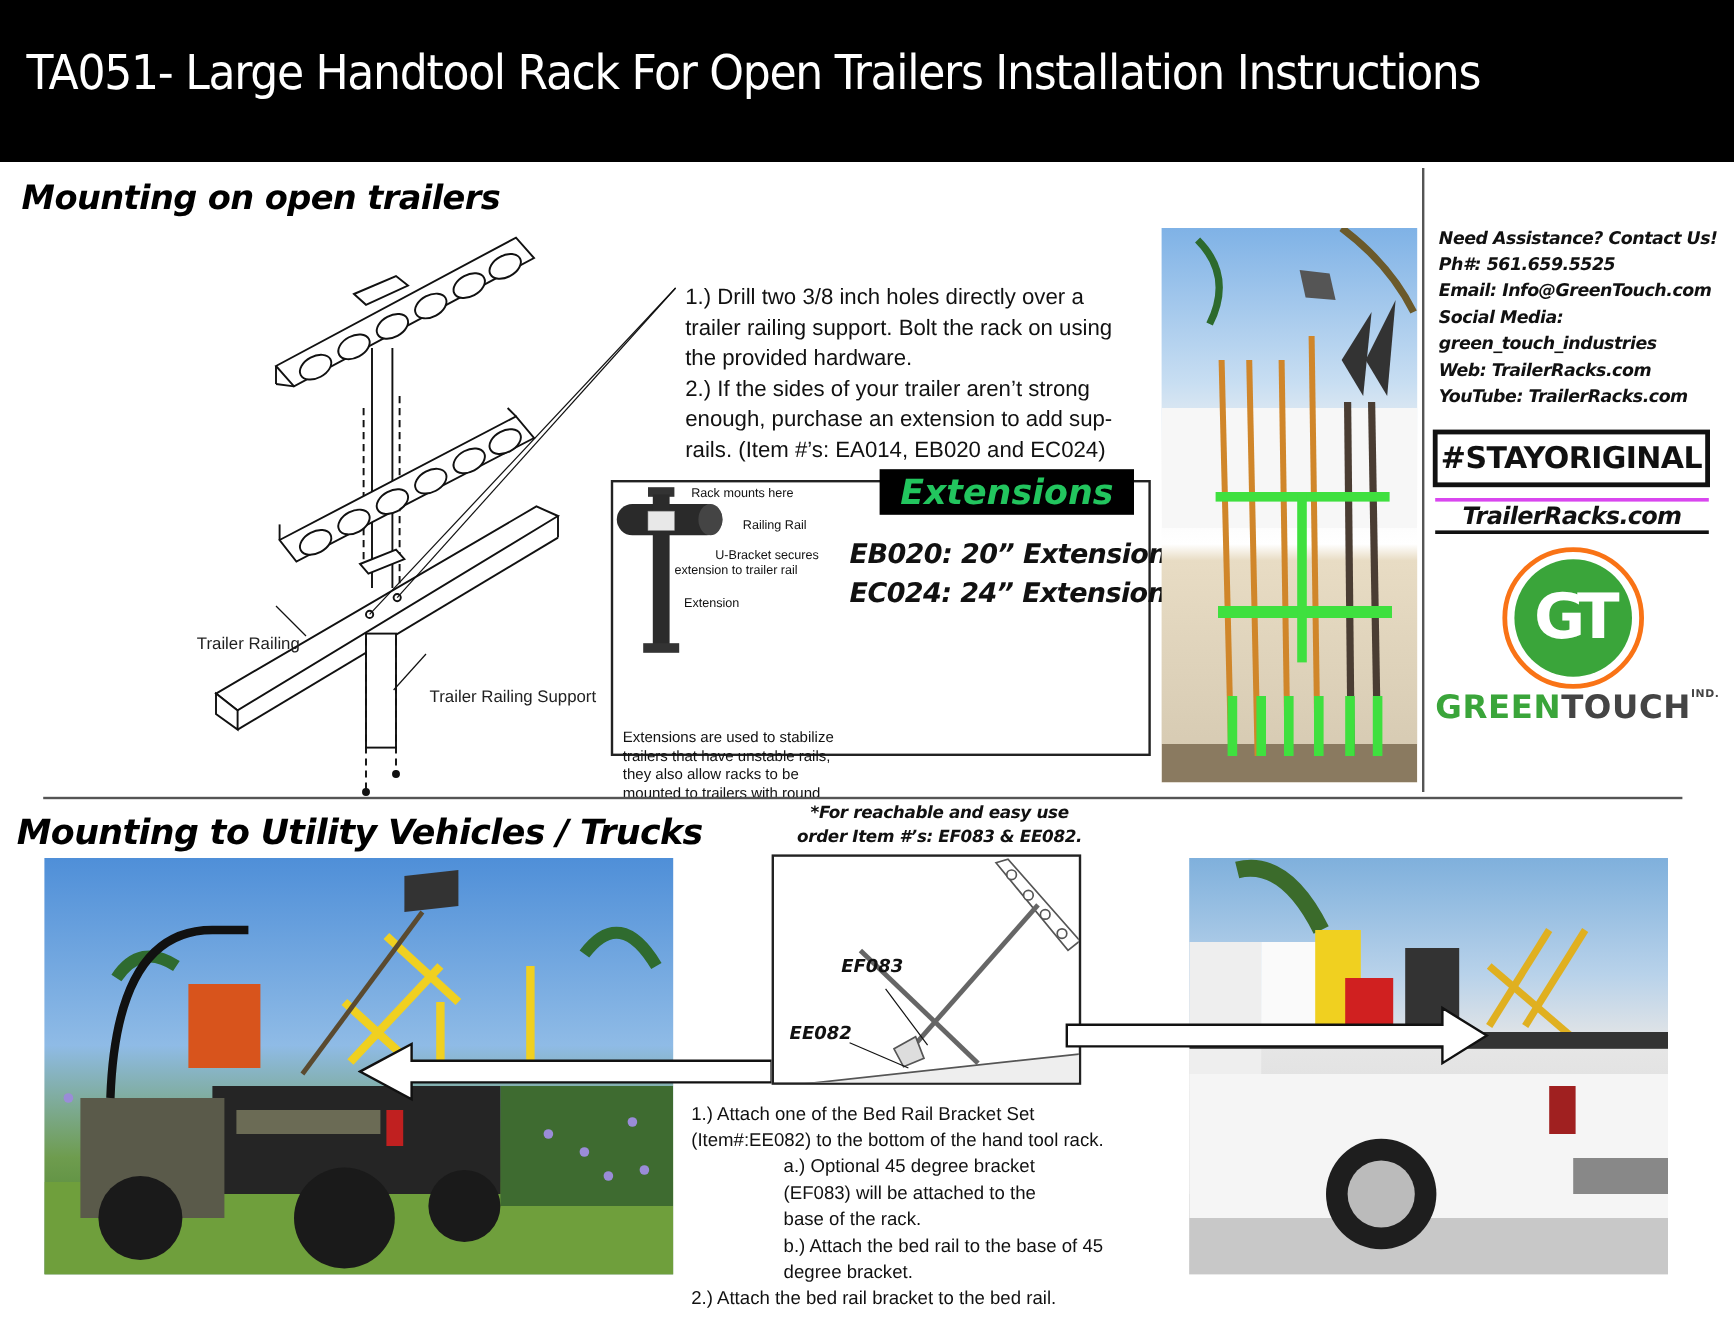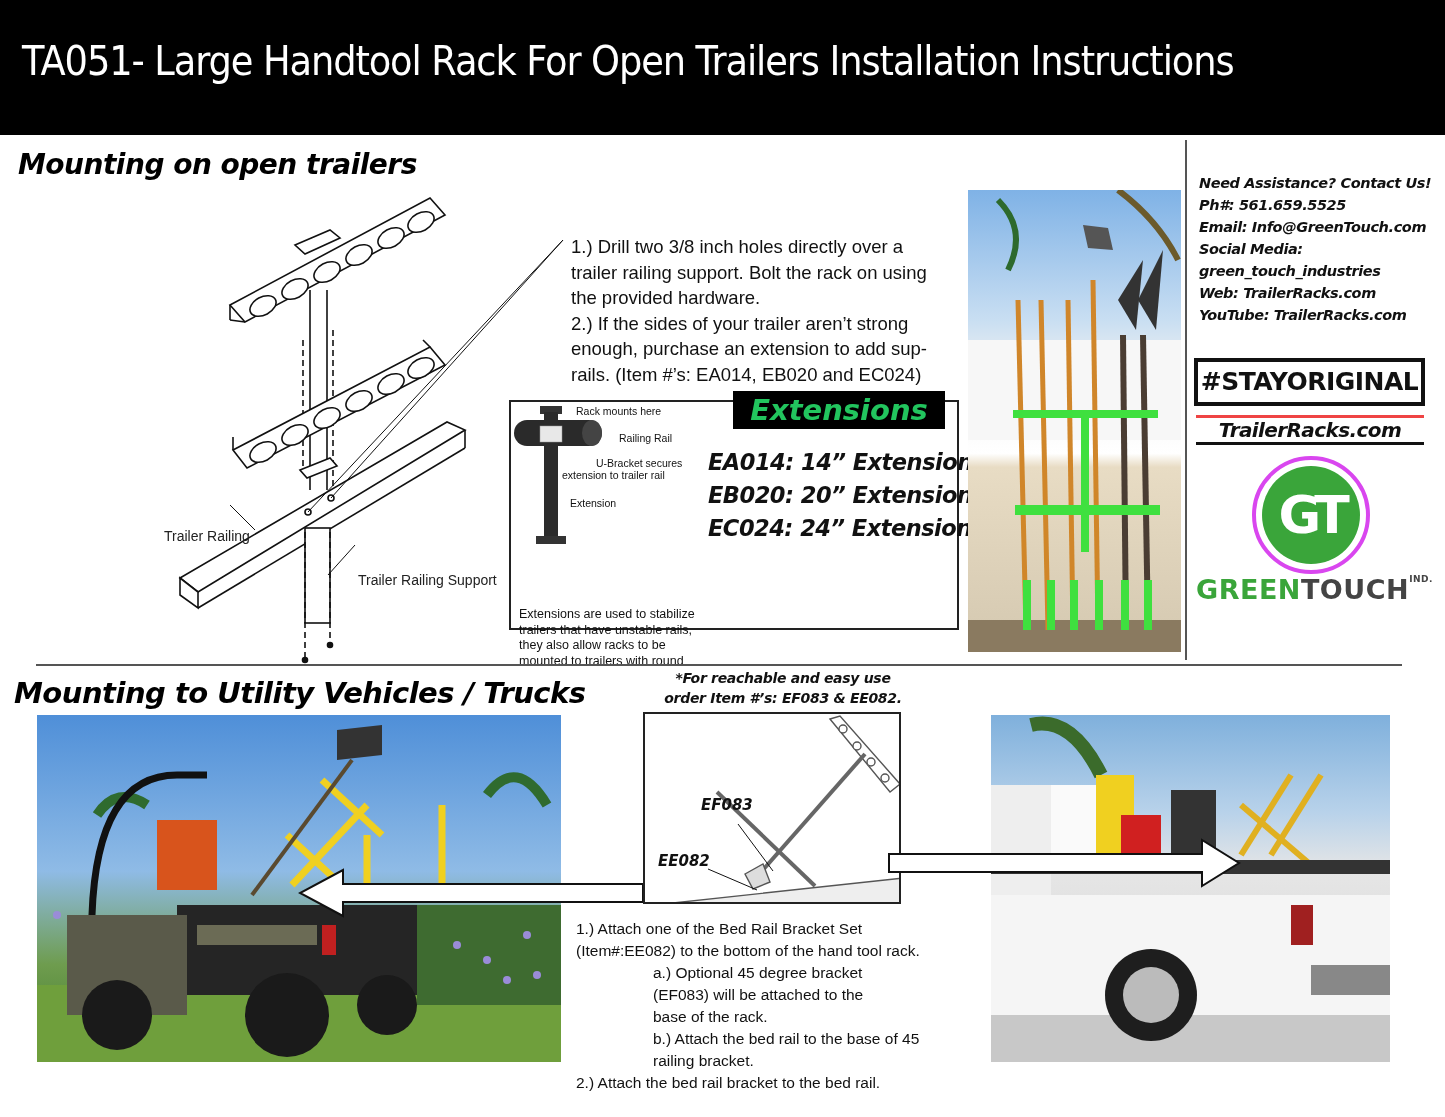--- a/index.html
+++ b/index.html
@@ -30,25 +30,25 @@
   .ext-illus { position: absolute; left: 512px; top: 402px; width: 100px; height: 150px; }
   .ext-label { position: absolute; font-size: 10.5px; white-space: nowrap; color: #111; }
   .ext-note { position: absolute; left: 519px; top: 563px; font-size: 12.5px; line-height: 15.5px; white-space: nowrap; margin-top: 44px; }
 
   
   .photo { position: absolute; overflow: hidden; }
   .photo-rack { left: 968px; top: 190px; width: 213px; height: 462px; background: linear-gradient(#7fb2e6 0%, #c8def2 28%, #f2f2f2 40%, #ffffff 57%, #e8dcc4 60%, #d4c8b0 100%); }
   .photo-utv { left: 37px; top: 715px; width: 524px; height: 347px; background: linear-gradient(#4f8fd8 0%, #8fbbe6 45%, #6e9c4e 72%, #3f7a2a 100%); }
   .photo-truck { left: 991px; top: 715px; width: 399px; height: 347px; background: linear-gradient(#7fb0dc 0%, #b8d2ea 28%, #e6e6e6 45%, #cfcfcf 100%); }
 
-  .contact { position: absolute; left: 1199px; top: 172px; font-family: "DejaVu Sans", sans-serif; font-style: italic; font-weight: bold; font-size: 14.5px; line-height: 22px; white-space: nowrap; letter-spacing: -0.4px; color: #111; }
+  .contact { position: absolute; left: 1199px; top: 188px; font-family: "DejaVu Sans", sans-serif; font-style: italic; font-weight: bold; font-size: 14.5px; line-height: 22px; white-space: nowrap; letter-spacing: -0.4px; color: #111; }
 
   .stay-badge { position: absolute; left: 1194px; top: 358px; width: 231px; height: 48px; border: 4px solid #111; font-family: "DejaVu Sans", sans-serif; font-weight: bold; font-size: 25px; line-height: 40px; text-align: center; letter-spacing: -0.5px; transform-origin: center; }
-  .tr-logo { position: absolute; left: 1196px; top: 415px; width: 228px; height: 30px; border-top: 3px solid #ef4444; border-bottom: 3px solid #111; font-family: "DejaVu Sans", sans-serif; font-style: italic; font-weight: bold; font-size: 20px; line-height: 24px; text-align: center; letter-spacing: -0.6px; }
-  .gt-circle { position: absolute; left: 1252px; top: 456px; width: 118px; height: 118px; border-radius: 50%; border: 4px solid #d946ef; background: #fff; }
+  .tr-logo { position: absolute; left: 1196px; top: 415px; width: 228px; height: 30px; border-top: 3px solid #d946ef; border-bottom: 3px solid #111; font-family: "DejaVu Sans", sans-serif; font-style: italic; font-weight: bold; font-size: 20px; line-height: 24px; text-align: center; letter-spacing: -0.6px; }
+  .gt-circle { position: absolute; left: 1252px; top: 456px; width: 118px; height: 118px; border-radius: 50%; border: 4px solid #f97316; background: #fff; }
   .gt-inner { position: absolute; left: 6px; top: 6px; width: 98px; height: 98px; border-radius: 50%; background: #3aa53a; color: #fff; font-family: "DejaVu Sans", sans-serif; font-weight: bold; font-size: 52px; line-height: 98px; text-align: center; letter-spacing: -6px; }
   .gt-word { position: absolute; left: 1196px; top: 574px; font-family: "DejaVu Sans", sans-serif; font-weight: bold; font-size: 27px; white-space: nowrap; letter-spacing: 0.5px; }
   .gt-word .g { color: #3aa53a; }
   .gt-word .t { color: #444; }
   .gt-ind { font-size: 9px; color: #444; vertical-align: top; }
 
   .bedrail-note { position: absolute; left: 663px; top: 668px; font-family: "DejaVu Sans", sans-serif; font-style: italic; font-weight: bold; font-size: 14px; line-height: 20px; text-align: center; width: 240px; letter-spacing: -0.3px; }
   .bedrail-box { position: absolute; left: 643px; top: 712px; width: 258px; height: 192px; border: 2px solid #222; background: #fff; overflow: hidden; }
   .bb-label { position: absolute; font-family: "DejaVu Sans", sans-serif; font-style: italic; font-weight: bold; font-size: 15px; }
 
@@ -150,21 +150,20 @@
 <span class="ext-label" style="left:562px; top:469px;">extension to trailer rail</span>
 <span class="ext-label" style="left:570px; top:497px;">Extension</span>
 <div class="ext-note">
   <div>Extensions are used to stabilize</div>
   <div>trailers that have unstable rails,</div>
   <div>they also allow racks to be</div>
   <div>mounted to trailers with round</div>
 </div>
 <div class="ext-title">Extensions</div>
 <div class="ext-list">
-  <div>EA014: 14” Extension</div>
   <div>EB020: 20” Extension</div>
   <div>EC024: 24” Extension</div>
 </div>
 
 <div class="photo photo-rack">
   <svg viewBox="0 0 213 462" width="213" height="462" xmlns="http://www.w3.org/2000/svg">
     <rect x="0" y="150" width="213" height="100" fill="#f7f7f7"></rect>
     <rect x="0" y="430" width="213" height="32" fill="#8a7a60"></rect>
     <g stroke="#d0862a" stroke-width="5">
       <line x1="50" y1="110" x2="58" y2="440"></line>
@@ -310,15 +309,15 @@
   <polygon points="2,16 315,16 315,2 352,25 315,48 315,34 2,34" fill="#fff" stroke="#111" stroke-width="2"></polygon>
 </svg>
 
 <div class="instructions-bottom">
   <div>1.) Attach one of the Bed Rail Bracket Set</div>
   <div>(Item#:EE082) to the bottom of the hand tool rack.</div>
   <div class="indent">a.) Optional 45 degree bracket</div>
   <div class="indent">(EF083) will be attached to the</div>
   <div class="indent">base of the rack.</div>
   <div class="indent">b.) Attach the bed rail to the base of 45</div>
-  <div class="indent">railing bracket.</div>
+  <div class="indent">degree bracket.</div>
   <div>2.) Attach the bed rail bracket to the bed rail.</div>
 </div>
 
 </body></html>

